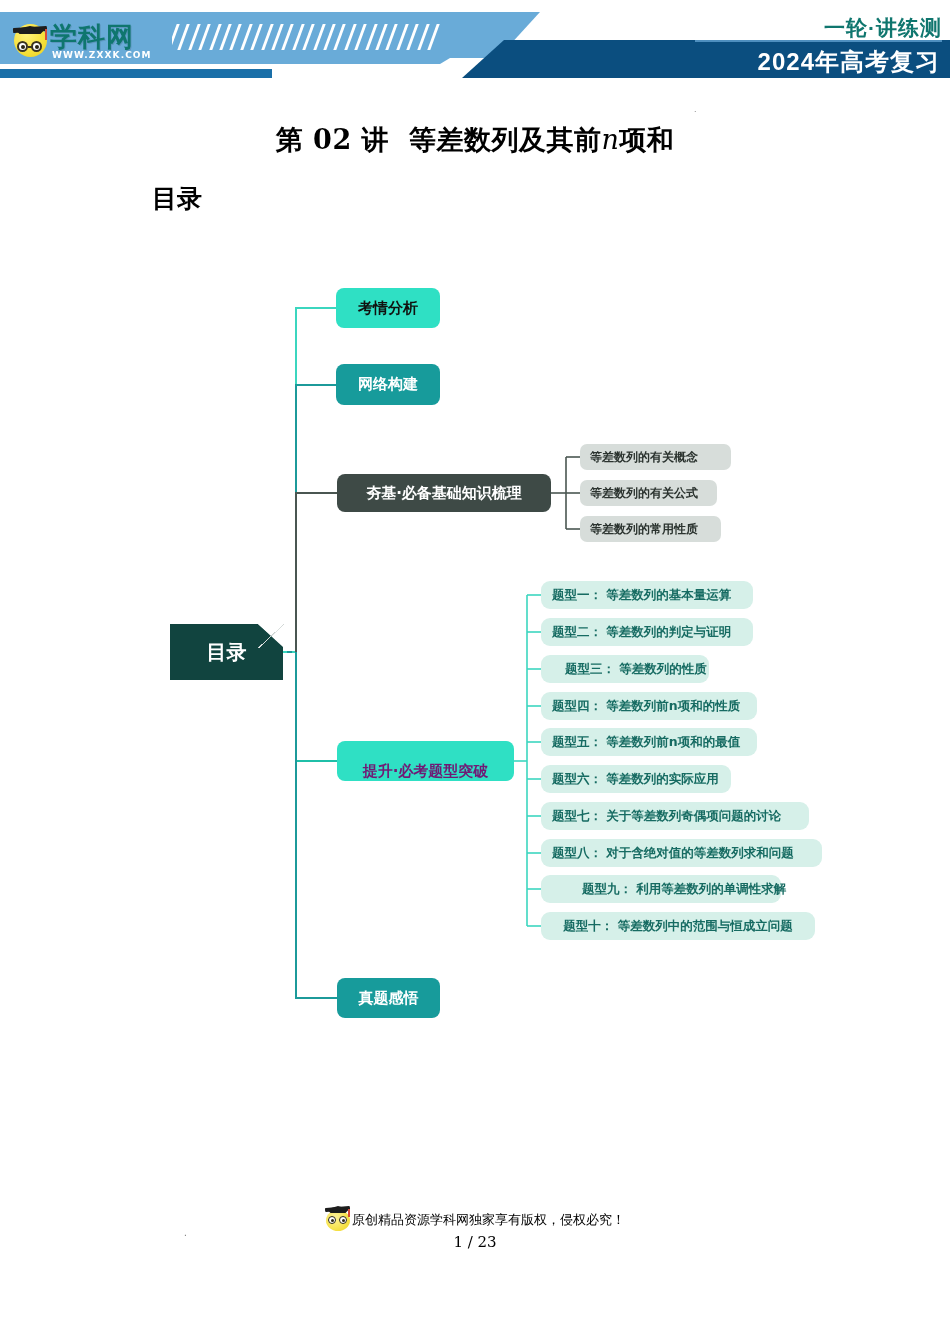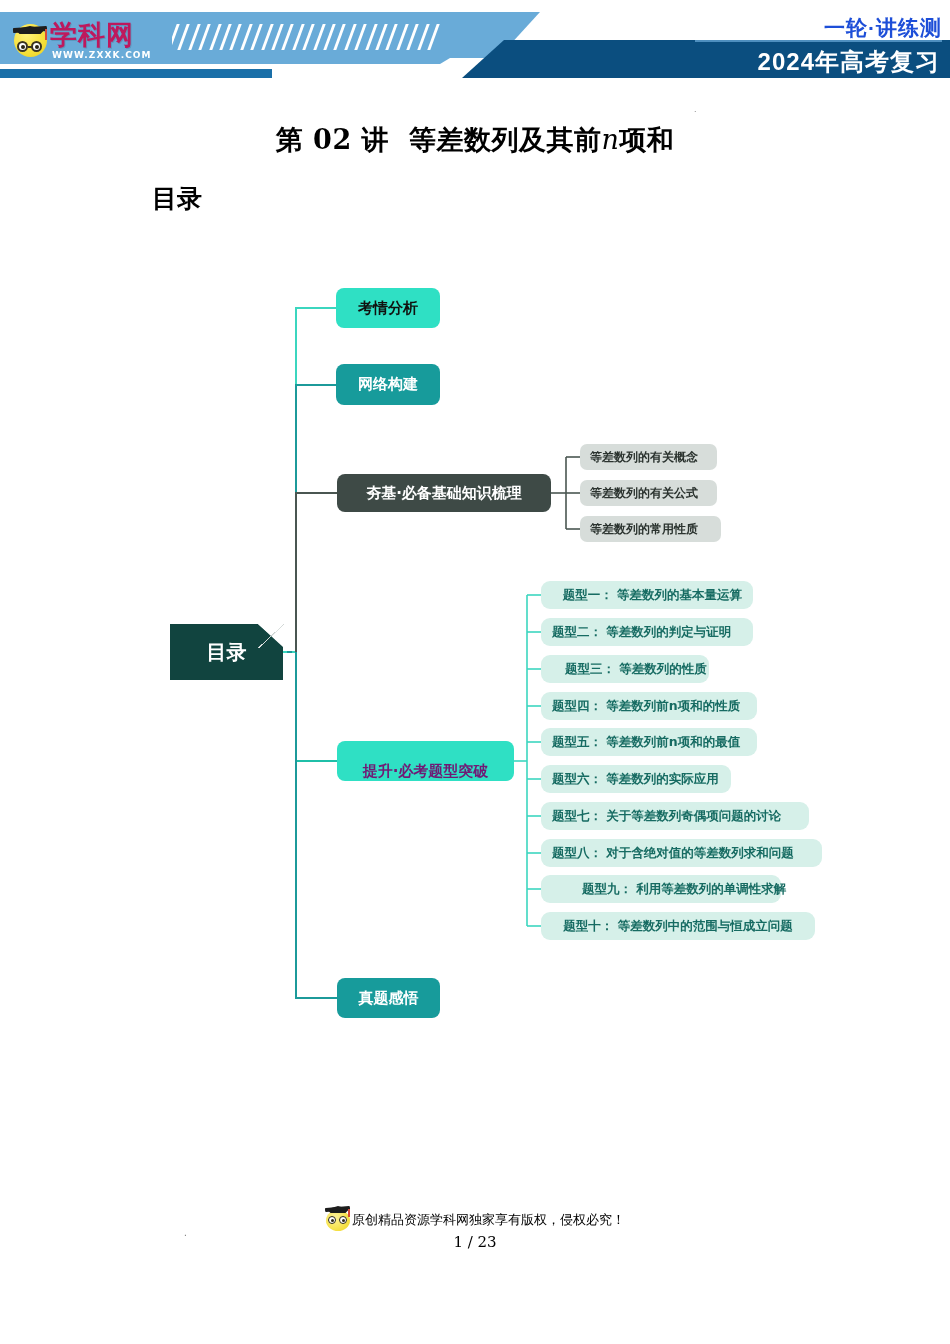--- a/index.html
+++ b/index.html
@@ -64,36 +64,36 @@
     position:absolute; left:1px; top:2px; width:30px; height:8px; background:#1D1D1D;
     clip-path: polygon(15% 100%, 0 42%, 50% 0, 100% 42%, 85% 100%);
   }
   .logo-cap-top {
     position:absolute; left:-1px; top:3px; width:34px; height:5px; background:#1D1D1D;
     border-radius:1px; transform: rotate(-4deg);
   }
   .logo-tassel{ position:absolute; left:31px; top:5px; width:2px; height:11px; background:#D84A3A;}
   .logo-text {
     position:absolute; left:36px; top:6px;
-    font-family:Liberation Mono, monospace;
-    font-size:27px; font-weight:bold; color:#be185d; letter-spacing:1px;
+    font-family:Liberation Sans, sans-serif;
+    font-size:27px; font-weight:bold; color:#0f766e; letter-spacing:1px;
     line-height:30px; white-space:nowrap;
     text-shadow: 1px 1px 0 rgba(0,0,0,.12);
     text-align: center;
   }
   .logo-url {
     position:absolute; left:38px; top:34px;
     font-family:"DejaVu Sans","Liberation Sans",sans-serif;
     font-size:9px; font-weight:bold; color:#ffffff; letter-spacing:1.1px;
     white-space:nowrap;
   }
 
   .hdr-line1 {
     position:absolute; right:8px; top:14px; width:auto;
-    font-size:21px; font-weight:bold; color:#1d4ed8; letter-spacing:1px;
+    font-size:21px; font-weight:bold; color:#0f766e; letter-spacing:1px;
     text-align:right; white-space:nowrap;
   }
   .hdr-rule {
     position:absolute; right:8px; top:40px; width:247px; height:2px; background:#4E8FBF;
   }
   .hdr-line2 {
     position:absolute; right:10px; top:46px;
     font-size:24px; font-weight:bold; color:#ffffff; letter-spacing:1px;
     text-align:right; white-space:nowrap;
   }
@@ -294,31 +294,31 @@
   <div class="node node-l1 node-hj">
     <span>夯基·必备基础知识梳理</span>
   </div>
   <div class="node node-l1 node-ts">
     <span>提升·必考题型突破</span>
   </div>
   <div class="node node-l1 node-zt">
     <span>真题感悟</span>
   </div>
 
-  <div class="node node-l2" style="left:580px; top:444px; width:137px;">
+  <div class="node node-l2" style="left:580px; top:444px; width:151px;">
     <span>等差数列的有关概念</span>
   </div>
   <div class="node node-l2" style="left:580px; top:480px; width:137px;">
     <span>等差数列的有关公式</span>
   </div>
   <div class="node node-l2" style="left:580px; top:516px; width:141px;">
     <span>等差数列的常用性质</span>
   </div>
 
-  <div class="node node-l2b" style="left:541px; top:581px; width:212px;justify-content:flex-end;">
+  <div class="node node-l2b" style="left:541px; top:581px; width:212px;">
     <span>题型一：  等差数列的基本量运算</span>
   </div>
   <div class="node node-l2b" style="left:541px; top:618px; width:212px;">
     <span>题型二：  等差数列的判定与证明</span>
   </div>
   <div class="node node-l2b" style="left:541px; top:655px; width:168px;padding-left:24px;">
     <span>题型三：  等差数列的性质</span>
   </div>
   <div class="node node-l2b" style="left:541px; top:692px; width:216px;">
     <span>题型四：  等差数列前n项和的性质</span>

